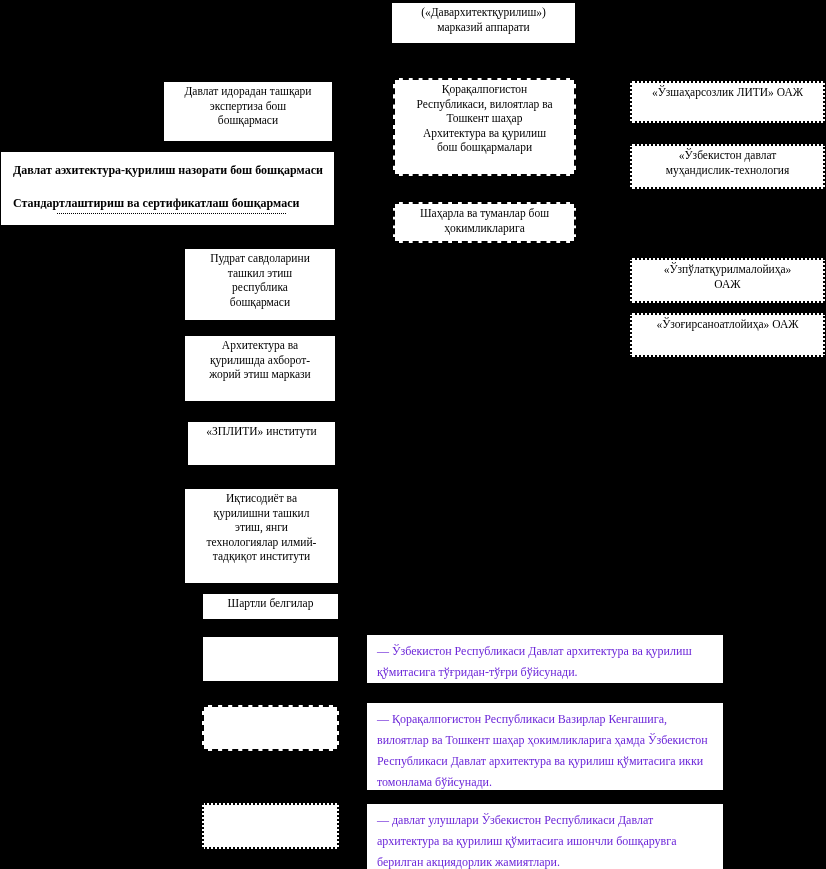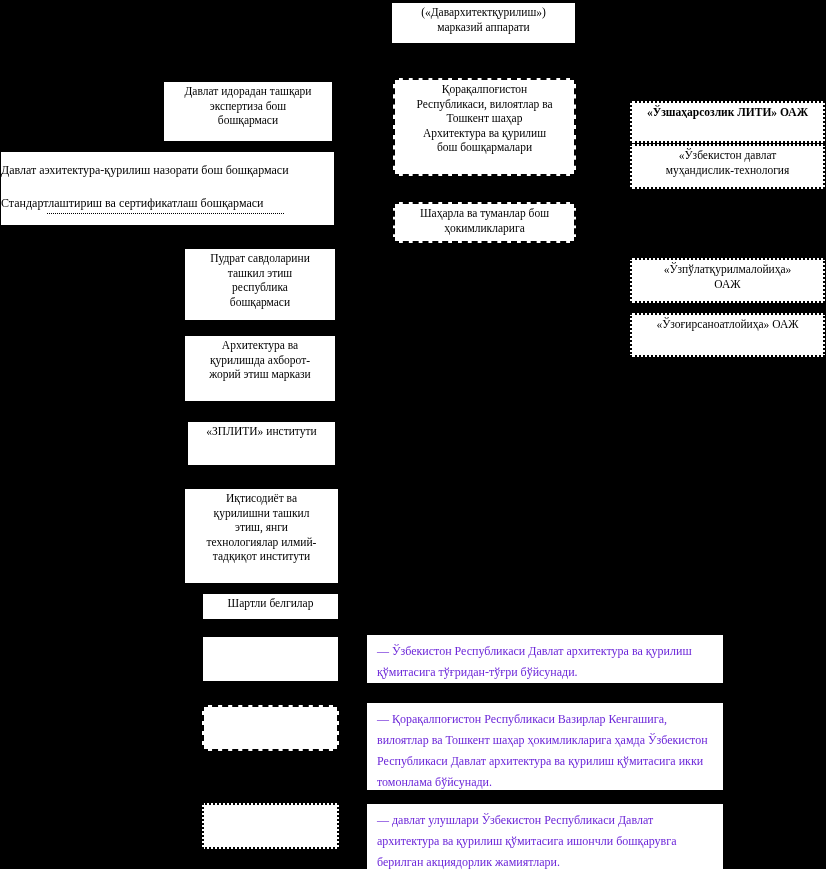--- a/index.html
+++ b/index.html
@@ -34,22 +34,23 @@
     line-height: 14.5px;
     padding: 2px 4px;
     border: 1px solid #000000;
   }
   .box.solid   { border: 1px solid #000000; }
   .box.dashed  { border: 2px dashed #000000; }
   .box.dotted  { border: 2px dotted #000000; }
   .box.wide-left {
     align-items: center;
     text-align: left;
-    padding-left: 0;
+    padding-left: 12px;
     justify-content: center;
+    font-weight: bold;
   }
   .box .line { display: block; width: 100%; }
   .ul-dotted {
     display: block;
     width: 72%;
     border-bottom: 1px dotted #000000;
     height: 1px;
     margin-top: 2px;
   }
   .swatch {
@@ -125,21 +126,21 @@
   </div>
 
   <div class="box solid" style="left:184px; top:488px; width:155px; height:96px;">
     <span class="line">Иқтисодиёт ва</span>
     <span class="line">қурилишни ташкил</span>
     <span class="line">этиш, янги</span>
     <span class="line">технологиялар илмий-</span>
     <span class="line">тадқиқот институти</span>
   </div>
 
-  <div class="box dotted" style="left:630px; top:101px; width:195px; height:42px;font-weight:bold;">
+  <div class="box dotted" style="left:630px; top:81px; width:195px; height:42px;">
     <span class="line">«Ўзшаҳарсозлик ЛИТИ» ОАЖ</span>
   </div>
 
   <div class="box dotted" style="left:630px; top:144px; width:195px; height:45px;">
     <span class="line">«Ўзбекистон давлат</span>
     <span class="line">муҳандислик-технология</span>
   </div>
 
 
   <div class="box dotted" style="left:630px; top:313px; width:195px; height:44px;">

